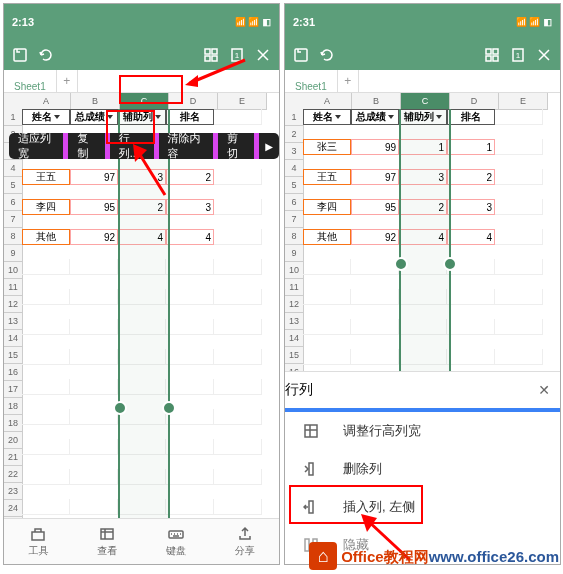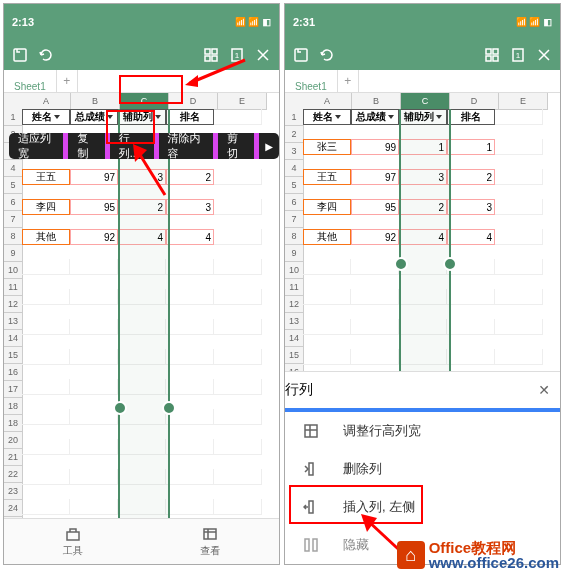--- a/index.html
+++ b/index.html
@@ -40,21 +40,21 @@
 .bbitem{flex:1;display:flex;flex-direction:column;align-items:center;justify-content:center;gap:2px}
 .bbitem svg{width:16px;height:16px;fill:none;stroke:#666;stroke-width:1.5}
 .bbitem span{font-size:10px;color:#666}
 .panel{position:absolute;bottom:0;left:0;right:0;background:#fff;border-top:1px solid #ddd}
 .panel-head{height:36px;display:flex;align-items:center;justify-content:flex-start;font-size:14px;border-bottom:4px solid #3b82f6;position:relative}
 .panel-close{position:absolute;right:10px;font-size:14px;color:#666}
 .panel-item{height:38px;display:flex;align-items:center;padding:0 18px;gap:24px;font-size:13px;color:#333}
 .panel-item svg{width:16px;height:16px;fill:none;stroke:#666;stroke-width:1.5}
 .watermark{position:absolute;right:4px;bottom:4px;z-index:100;display:flex;align-items:center;gap:4px}
 .wm-icon{width:28px;height:28px;background:#d83b01;border-radius:4px;display:flex;align-items:center;justify-content:center;color:#fff;font-weight:bold;font-size:18px}
-.wm-text{display:flex;flex-direction:column;line-height:1}
+.wm-text{display:flex;flex-direction:row;line-height:1}
 .wm-text .t1{font-size:15px;font-weight:bold;color:#d83b01}
 .wm-text .t2{font-size:15px;color:#2b579a;font-weight:bold}
 .filter-arrow{display:inline-block;width:0;height:0;border-left:3px solid transparent;border-right:3px solid transparent;border-top:4px solid #333;margin-left:2px}
 </style>
 </head>
 <body>
 
 <div class="phone phone-left">
   <div class="statusbar">
     <span class="time">2:13</span>
@@ -379,20 +379,33 @@
         </svg>
         <span>工具</span>
       </div>
     <div class="bbitem">
         <svg viewBox="0 0 16 16">
           <rect x="2" y="3" width="12" height="10"></rect>
           <path d="M2 6h12M6 3v10"></path>
         </svg>
         <span>查看</span>
       </div>
+    <div class="bbitem">
+        <svg viewBox="0 0 16 16">
+          <rect x="1" y="5" width="14" height="7" rx="1"></rect>
+          <path d="M3 8h1M6 8h1M9 8h1M12 8h1M5 10h6"></path>
+        </svg>
+        <span>键盘</span>
+      </div>
+    <div class="bbitem">
+        <svg viewBox="0 0 16 16">
+          <path d="M8 2v8M5 5l3-3 3 3M3 10v3h10v-3"></path>
+        </svg>
+        <span>分享</span>
+      </div>
   </div>
 </div>
 
 <div class="phone phone-right">
   <div class="statusbar">
     <span class="time">2:31</span>
     <span class="icons">📶 📶 ◧</span>
   </div>
   <div class="toolbar">
     <div class="tb-icon">

